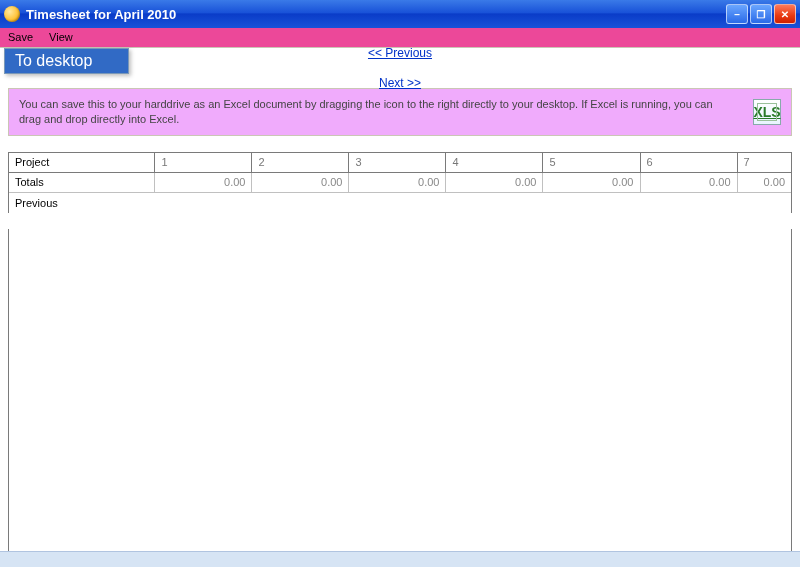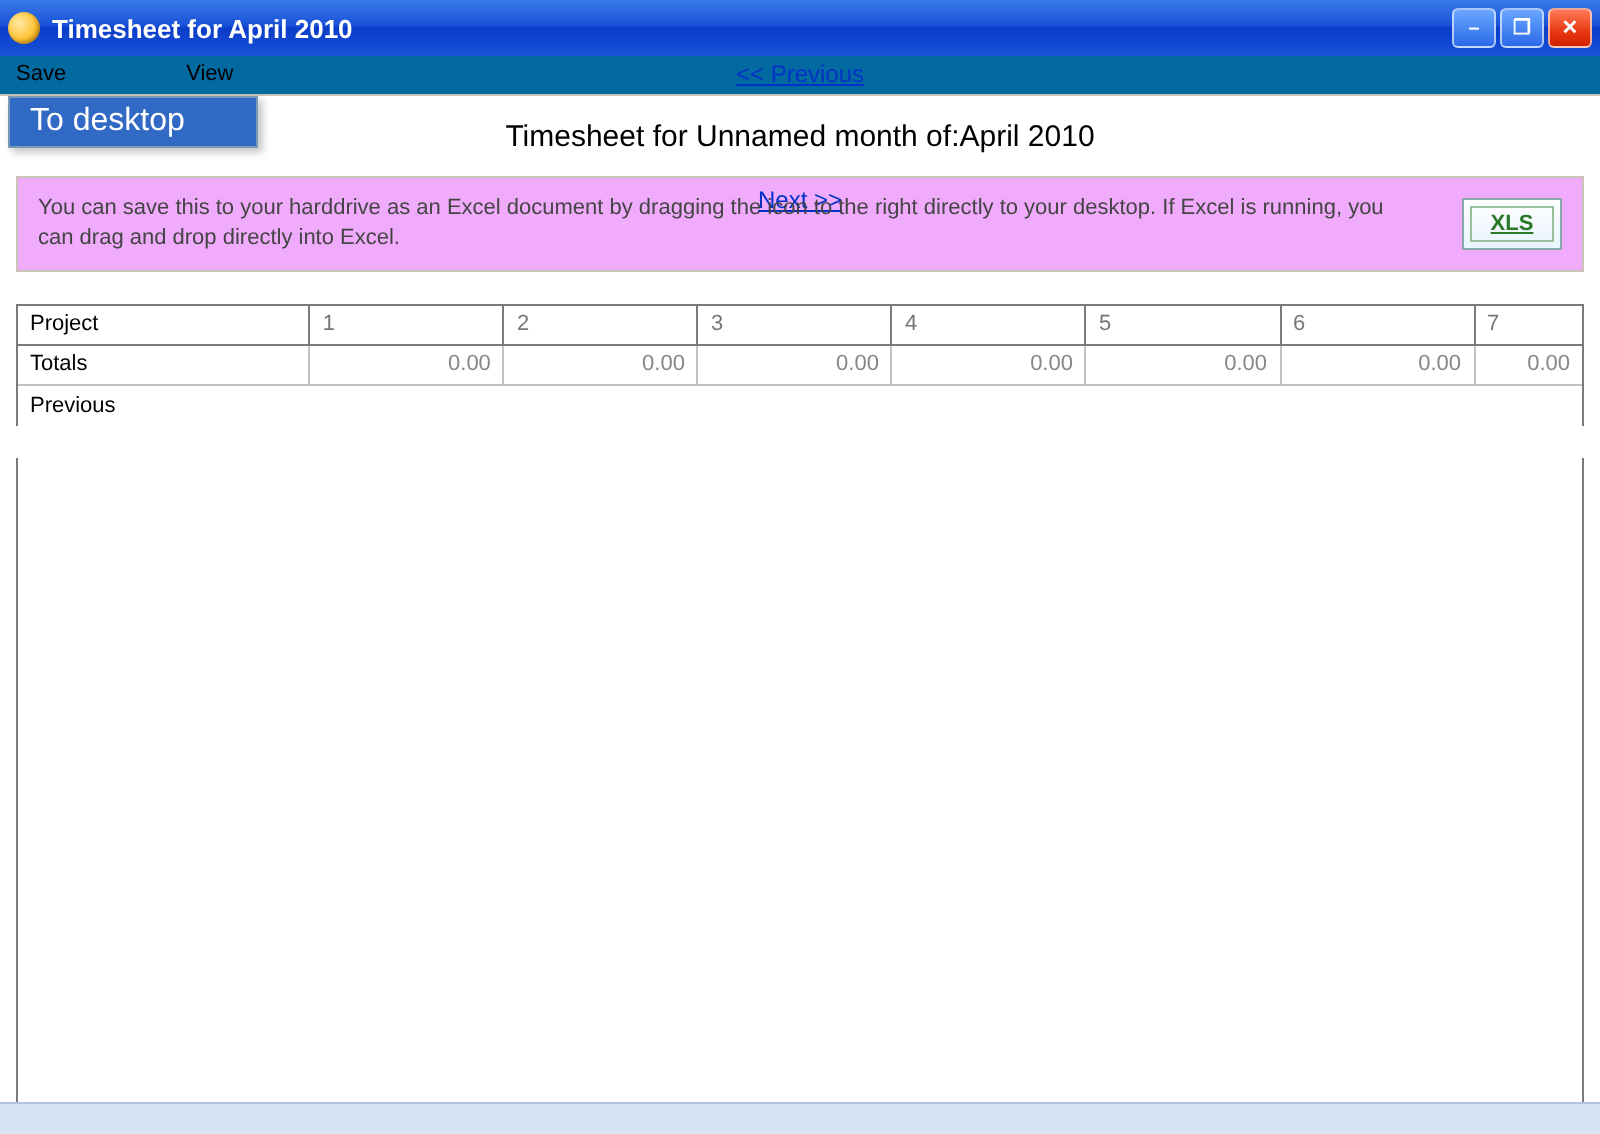--- a/index.html
+++ b/index.html
@@ -38,25 +38,24 @@
     display: flex; align-items: center; justify-content: center;
     font-size: 10px; font-weight: bold;
     background: linear-gradient(to bottom, #6aa6ff 0%, #2a6ae8 100%);
     color: #fff;
   }
   .win-btn.close {
     background: linear-gradient(to bottom, #ff7a5a 0%, #e83810 60%, #d02000 100%);
   }
   .menubar {
     height: 20px;
-    background: #0369a1;
+    background: #ec4899;
     display: flex;
     align-items: stretch;
     border-bottom: 1px solid #cac6b5;
-    gap: 44px;
   }
   .menu-item {
     padding: 3px 8px;
     cursor: default;
   }
   .dropdown {
     position: absolute;
     top: 48px;
     left: 4px;
     width: 125px;
@@ -97,25 +96,25 @@
     border: 1px solid #cac6b5;
     padding: 8px 10px;
     display: flex;
     align-items: center;
     gap: 26px;
     font-size: 11px;
     color: #444;
   }
   .info-text { flex: 1; line-height: 1.35; }
   .excel-icon {
-    width: 50px; height: 26px;
+    width: 28px; height: 26px;
     border: 1px solid #8aa;
     background: linear-gradient(to bottom, #fff 0%, #e8f4ff 100%);
     display: flex; align-items: center; justify-content: center;
-    font-size: 11px; color: #2a7a2a; font-weight: bold;
+    font-size: 14px; color: #2a7a2a; font-weight: bold;
     position: relative;
     text-decoration: underline;
   }
   .excel-icon::before {
     content: "";
     position: absolute;
     inset: 3px;
     border: 1px solid #9ac09a;
   }
   .grid-wrap {
@@ -197,21 +196,20 @@
   <div class="menu-item">Save</div>
   <div class="menu-item">View</div>
 </div>
 
 <div class="dropdown">
   <div class="dropdown-item highlight">To desktop</div>
 </div>
 
 <div class="nav-row">
   <span class="nav-link">&lt;&lt; Previous</span>
-  <span class="nav-title">Timesheet for Unnamed month of:April 2010</span>
   <span class="nav-link">Next &gt;&gt;</span>
 </div>
 
 <div class="info-bar">
   <div class="info-text">You can save this to your harddrive as an Excel document by dragging the icon to the right directly to your desktop. If Excel is running, you can drag and drop directly into Excel.</div>
   <div class="excel-icon">XLS</div>
 </div>
 
 <div class="grid-wrap">
   <div class="grid-row header">

